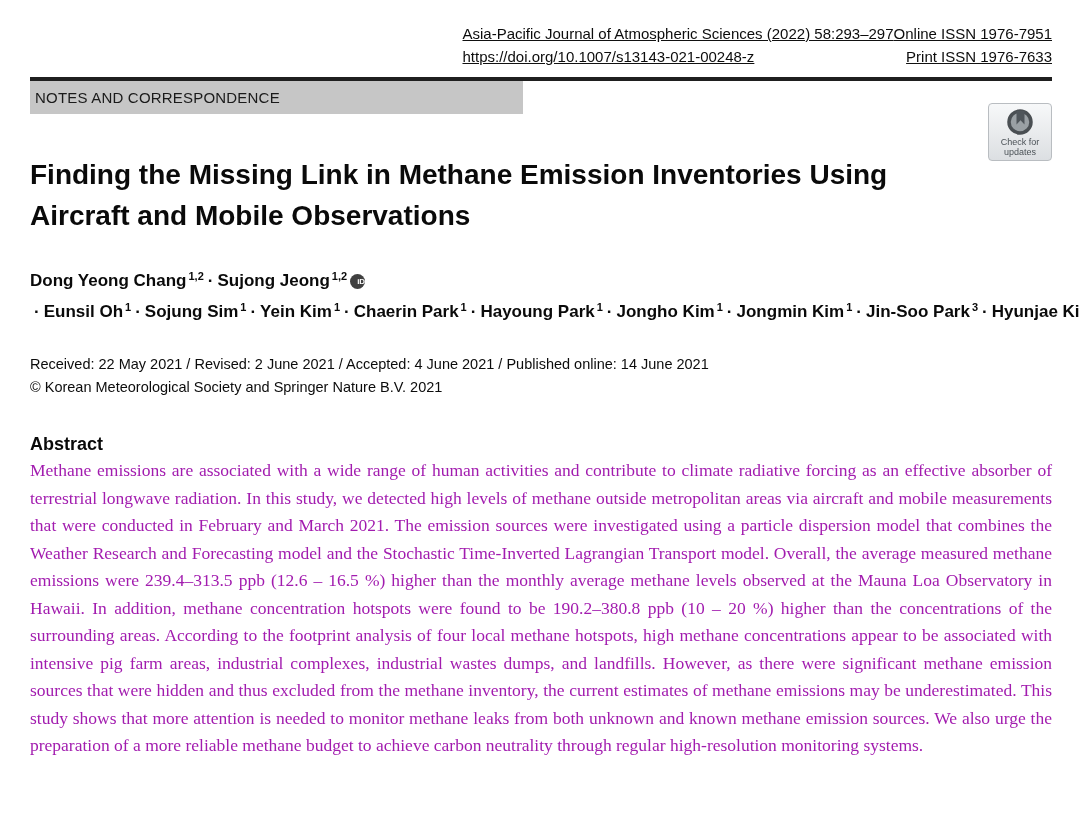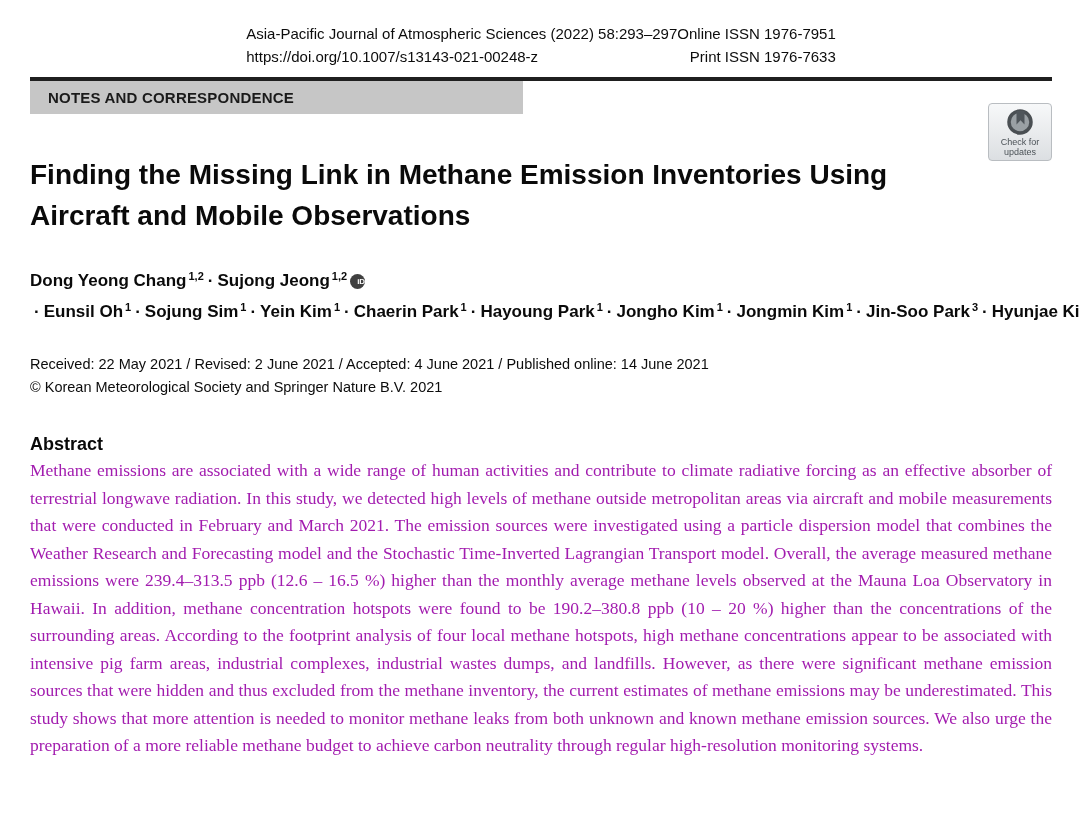--- a/index.html
+++ b/index.html
@@ -1,28 +1,28 @@
 <!DOCTYPE html>
 <html><head>
 <meta charset="utf-8">
 <style>
   html,body{margin:0;padding:0;background:#ffffff;}
   body{width:1080px;height:816px;position:relative;font-family:"Liberation Sans",sans-serif;color:#111;overflow:hidden;}
   .page{padding:14px 28px 0 30px;position:relative;width:1022px;}
 
   
-  .hdr{display:flex;justify-content:center;align-items:flex-start;margin-top:8px;}
+  .hdr{display:flex;justify-content:flex-end;align-items:flex-start;margin-top:8px;text-decoration:underline;}
   .hdr-left div, .hdr-right div{font-size:15px;line-height:23px;color:#0c0c0c;}
   .hdr-right{text-align:right;}
 
   
   .rule{height:4px;background:#1f1f1f;margin-top:9px;}
   .banner-row{position:relative;}
   .banner{width:493px;height:33px;background:#c6c6c6;display:flex;align-items:center;}
-  .banner span{font-size:15px;font-weight:bold;letter-spacing:0.2px;color:#1a1a1a;padding-left:18px;}
+  .banner span{font-size:15px;font-weight:normal;letter-spacing:0.2px;color:#1a1a1a;padding-left:5px;}
 
   
   .badge{position:absolute;right:0px;top:22px;width:62px;height:56px;border:1px solid #b9bdc1;border-radius:4px;
          background:linear-gradient(#f7f8f9,#dcdfe2);display:flex;flex-direction:column;align-items:center;justify-content:center;cursor:pointer;}
   .badge svg{display:block;margin-bottom:1px;}
   .badge .bl{font-size:9px;line-height:10px;color:#4b5257;}
 
   
   .title{margin-top:40px;font-size:28px;font-weight:bold;line-height:41px;color:#0a0a0a;width:900px;}
   .authors{margin-top:27px;font-size:17px;font-weight:bold;line-height:26px;color:#0a0a0a;width:1015px;}

